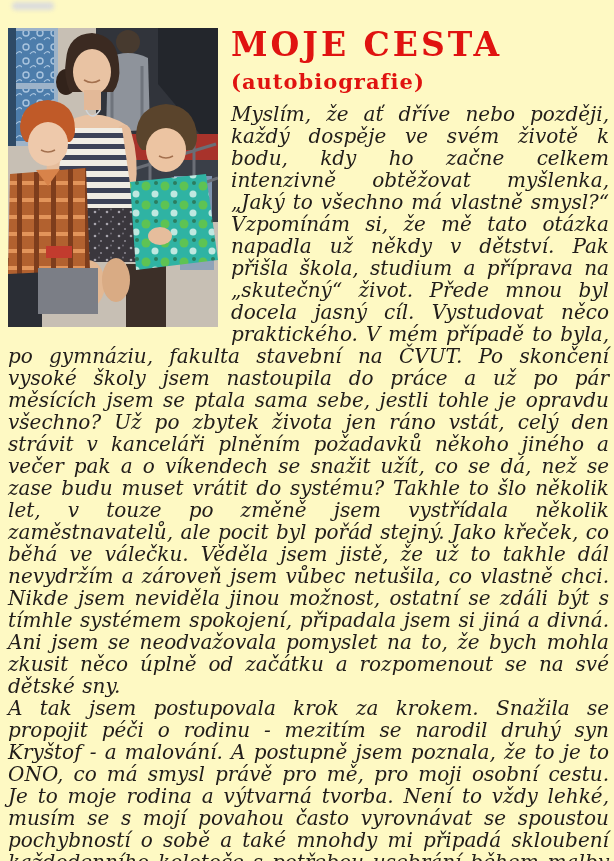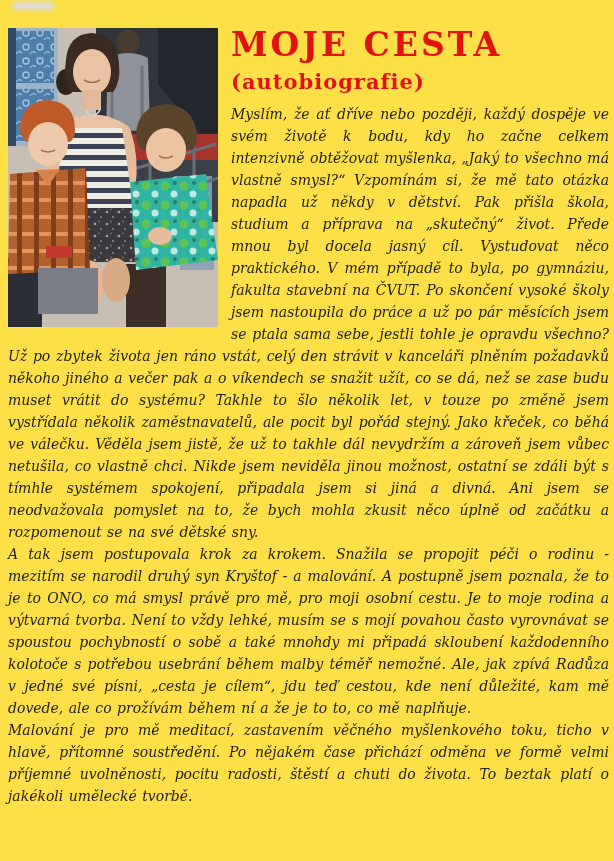--- a/index.html
+++ b/index.html
@@ -6,21 +6,21 @@
   html, body { background: #ffffff; }
   body {
     width: 614px; height: 861px;
     position: relative;
     overflow: hidden;
     font-family: "DejaVu Serif", serif;
   }
   .page {
     position: absolute;
     left: 0; top: 0; width: 614px; height: 861px;
-    background: #fde047;
+    background: #fef9c3;
   }
   .scan-smudge {
     position: absolute;
     left: 12px; top: 2px; width: 42px; height: 8px;
     background: #dcdcdc;
     filter: blur(2px);
     border-radius: 4px;
   }
   .content {
     position: absolute;
@@ -48,21 +48,21 @@
     font-weight: bold;
     font-size: 21px;
     line-height: 1.15;
     letter-spacing: 1px;
     color: #e01310;
     margin: 7px 0 9px 0;
   }
   .body-text p {
     font-family: "DejaVu Serif", serif;
     font-style: italic;
-    font-size: 14px;
+    font-size: 20px;
     line-height: 22px;
     text-align: justify;
     color: #211d1a;
     word-spacing: 1px;
     margin: 0;
   }
 </style>
 </head>
 <body>
 

